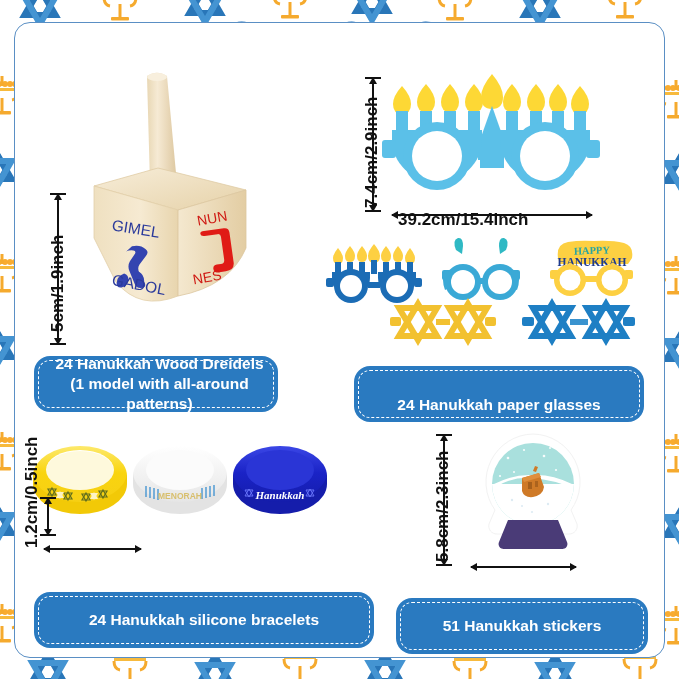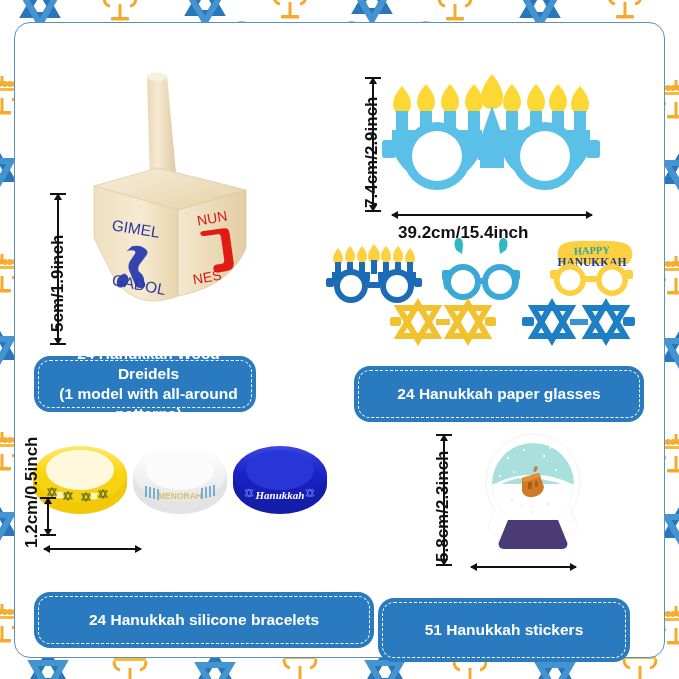--- a/index.html
+++ b/index.html
@@ -271,21 +271,21 @@
       </g>
       <text x="128" y="214" font-family="Liberation Sans, sans-serif" font-size="14" fill="#cf1a14" text-anchor="middle" transform="rotate(-10 128 214)">NES</text>
     </svg>
   </div>
 
   <div class="dimline-v" style="left:57px; top:194px; height:150px;"></div>
   <div class="tick" style="left:50px; top:193px; width:16px; height:1.6px;"></div>
   <div class="tick" style="left:50px; top:343px; width:16px; height:1.6px;"></div>
   <div class="dimlabel vert" style="left:48px; top:332px;">5cm/1.9inch</div>
 
-  <div class="badge" style="left:34px; top:356px; width:222px; height:56px;padding-left:17px;">
+  <div class="badge" style="left:34px; top:356px; width:244px; height:56px;padding-left:17px;">
     <span>
       <span>24 Hanukkah Wood Dreidels</span><br>
       <span>(1 model with all-around patterns)</span>
     </span>
   </div>
 
   <div class="bigglasses">
     <svg width="215" height="130" viewBox="0 0 215 130">
       <g fill="#fdd835">
         <path d="M20 8 q9 10 9 18 q0 10 -9 10 q-9 0 -9 -10 q0 -8 9 -18z"></path>
@@ -320,21 +320,21 @@
       <circle cx="163" cy="78" r="25" fill="#ffffff"></circle>
     </svg>
   </div>
 
   <div class="dimline-v" style="left:372px; top:78px; height:133px;"></div>
   <div class="tick" style="left:365px; top:77px; width:16px; height:1.6px;"></div>
   <div class="tick" style="left:365px; top:210px; width:16px; height:1.6px;"></div>
   <div class="dimlabel vert" style="left:362px; top:208px;">7.4cm/2.9inch</div>
 
   <div class="dimline-h" style="left:392px; top:214px; width:200px;"></div>
-  <div class="dimlabel" style="left:398px; top:223px;text-align:right;">39.2cm/15.4inch</div>
+  <div class="dimlabel" style="left:398px; top:210px;text-align:right;">39.2cm/15.4inch</div>
 
   <div class="smallglasses">
     <svg width="330" height="112" viewBox="0 0 330 112">
 
       <g transform="translate(4,4)">
         <g fill="#fdd042">
           <path d="M8 2 q5 6 5 10 q0 6 -5 6 q-5 0 -5 -6 q0 -4 5 -10z"></path>
           <path d="M20 0 q5 6 5 10 q0 6 -5 6 q-5 0 -5 -6 q0 -4 5 -10z"></path>
           <path d="M32 0 q5 6 5 10 q0 6 -5 6 q-5 0 -5 -6 q0 -4 5 -10z"></path>
           <path d="M44 -2 q6 7 6 12 q0 7 -6 7 q-6 0 -6 -7 q0 -5 6 -12z"></path>
@@ -412,21 +412,21 @@
           <polygon points="80,4 99,36 61,36"></polygon>
             <polygon points="80,40 99,8 61,8"></polygon>
         </g>
         <rect x="44" y="19" width="18" height="6" fill="#3a93cf"></rect>
         <rect x="-4" y="17" width="12" height="9" rx="2" fill="#1e7fc4"></rect>
         <rect x="97" y="17" width="12" height="9" rx="2" fill="#1e7fc4"></rect>
       </g>
     </svg>
   </div>
 
-  <div class="badge" style="left:354px; top:366px; width:290px; height:56px;">
+  <div class="badge" style="left:354px; top:366px; width:290px; height:56px;align-items:flex-end;">
     <span>
       <span>24 Hanukkah paper glasses</span><br>
     </span>
   </div>
 
   <div class="bracelets">
     <svg width="305" height="110" viewBox="0 0 305 110">
       <defs>
         <linearGradient id="ybr" x1="0" y1="0" x2="0" y2="1">
           <stop offset="0%" stop-color="#fde96b"></stop>
@@ -552,19 +552,19 @@
     </svg>
   </div>
 
   <div class="dimline-v" style="left:443px; top:435px; height:130px;"></div>
   <div class="tick" style="left:436px; top:434px; width:16px; height:1.6px;"></div>
   <div class="tick" style="left:436px; top:564px; width:16px; height:1.6px;"></div>
   <div class="dimlabel vert" style="left:433px; top:562px;">5.8cm/2.3inch</div>
 
   <div class="dimline-h" style="left:471px; top:566px; width:105px;"></div>
 
-  <div class="badge" style="left:378px; top:598px; width:252px; height:64px;">
+  <div class="badge" style="left:396px; top:598px; width:252px; height:56px;">
     <span>
       <span>51 Hanukkah stickers</span>
     </span>
   </div>
 
 </div>
 
 </body></html>

